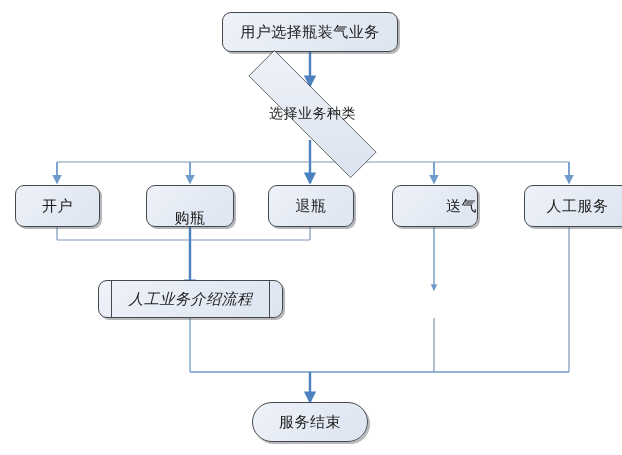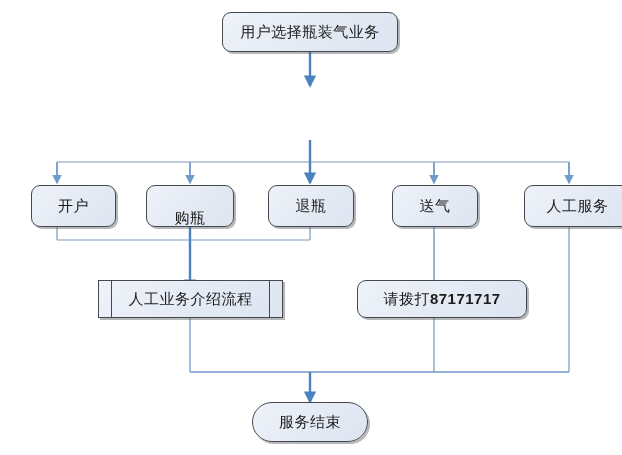--- a/index.html
+++ b/index.html
@@ -49,21 +49,22 @@
     box-shadow: 2px 2px 0 rgba(90, 95, 100, 0.45);
   }
   .shape-rrect {
     border-radius: 9px;
   }
   .shape-stadium {
     border-radius: 999px;
     text-align: right;
   }
   .shape-predef {
-    border-radius: 0;
+    border-radius: 9px;
+    font-style: italic;
   }
   .predef-bar {
     position: absolute;
     top: -1px;
     bottom: -1px;
     width: 0;
     border-left: 1px solid #45494d;
     z-index: 4;
   }
   .predef-bar.left  { left: 12px; }
@@ -129,48 +130,49 @@
 
     <path d="M 190 372 L 569 372" fill="none" stroke="#6f9bcb" stroke-width="1.3"></path>
 
     <path d="M 310 372 L 310 402" fill="none" stroke="#4a81be" stroke-width="2.4" marker-end="url(#arrow)"></path>
   </svg>
 
   <div class="node shape-rrect fs15" style="left:222px; top:12px; width:176px; height:40px;">
     <span class="node-label">用户选择瓶装气业务</span>
   </div>
 
+  <div class="node shape-diamond fs14" style="left:210px; top:88px; width:205px; height:52px;">
+    <span class="diamond-face"></span>
+    <span class="node-label">选择业务种类</span>
+  </div>
 
-  <div class="node shape-rrect fs15" style="left:31px; top:185px; width:85px; height:42px;">
+  <div class="node shape-rrect fs15" style="left:15px; top:185px; width:85px; height:42px;">
     <span class="node-label">开户</span>
   </div>
 
   <div class="node shape-rrect fs15" style="left:146px; top:185px; width:88px; height:42px;align-items:flex-end;">
     <span class="node-label">购瓶</span>
   </div>
 
   <div class="node shape-rrect fs15" style="left:268px; top:185px; width:86px; height:42px;align-items:center;">
     <span class="node-label">退瓶</span>
   </div>
 
-  <div class="node shape-rrect fs15" style="left:392px; top:185px; width:86px; height:42px;">
+  <div class="node shape-rrect fs15" style="left:392px; top:185px; width:86px; height:42px;justify-content:flex-end;">
     <span class="node-label">送气</span>
   </div>
 
   <div class="node shape-rrect fs15" style="left:524px; top:185px; width:107px; height:42px;">
     <span class="node-label">人工服务</span>
   </div>
 
   <div class="node shape-predef fs15" style="left:98px; top:280px; width:185px; height:38px;">
     <span class="predef-bar left"></span>
     <span class="predef-bar right"></span>
     <span class="node-label">人工业务介绍流程</span>
   </div>
 
-  <div class="node shape-rrect fs15" style="left:357px; top:280px; width:170px; height:38px;">
-    <span class="node-label"><span>请拨打</span><span class="num-bold">87171717</span></span>
-  </div>
 
   <div class="node shape-stadium fs15" style="left:252px; top:402px; width:116px; height:40px;">
     <span class="node-label">服务结束</span>
   </div>
 
 </div>
 
 </body></html>

